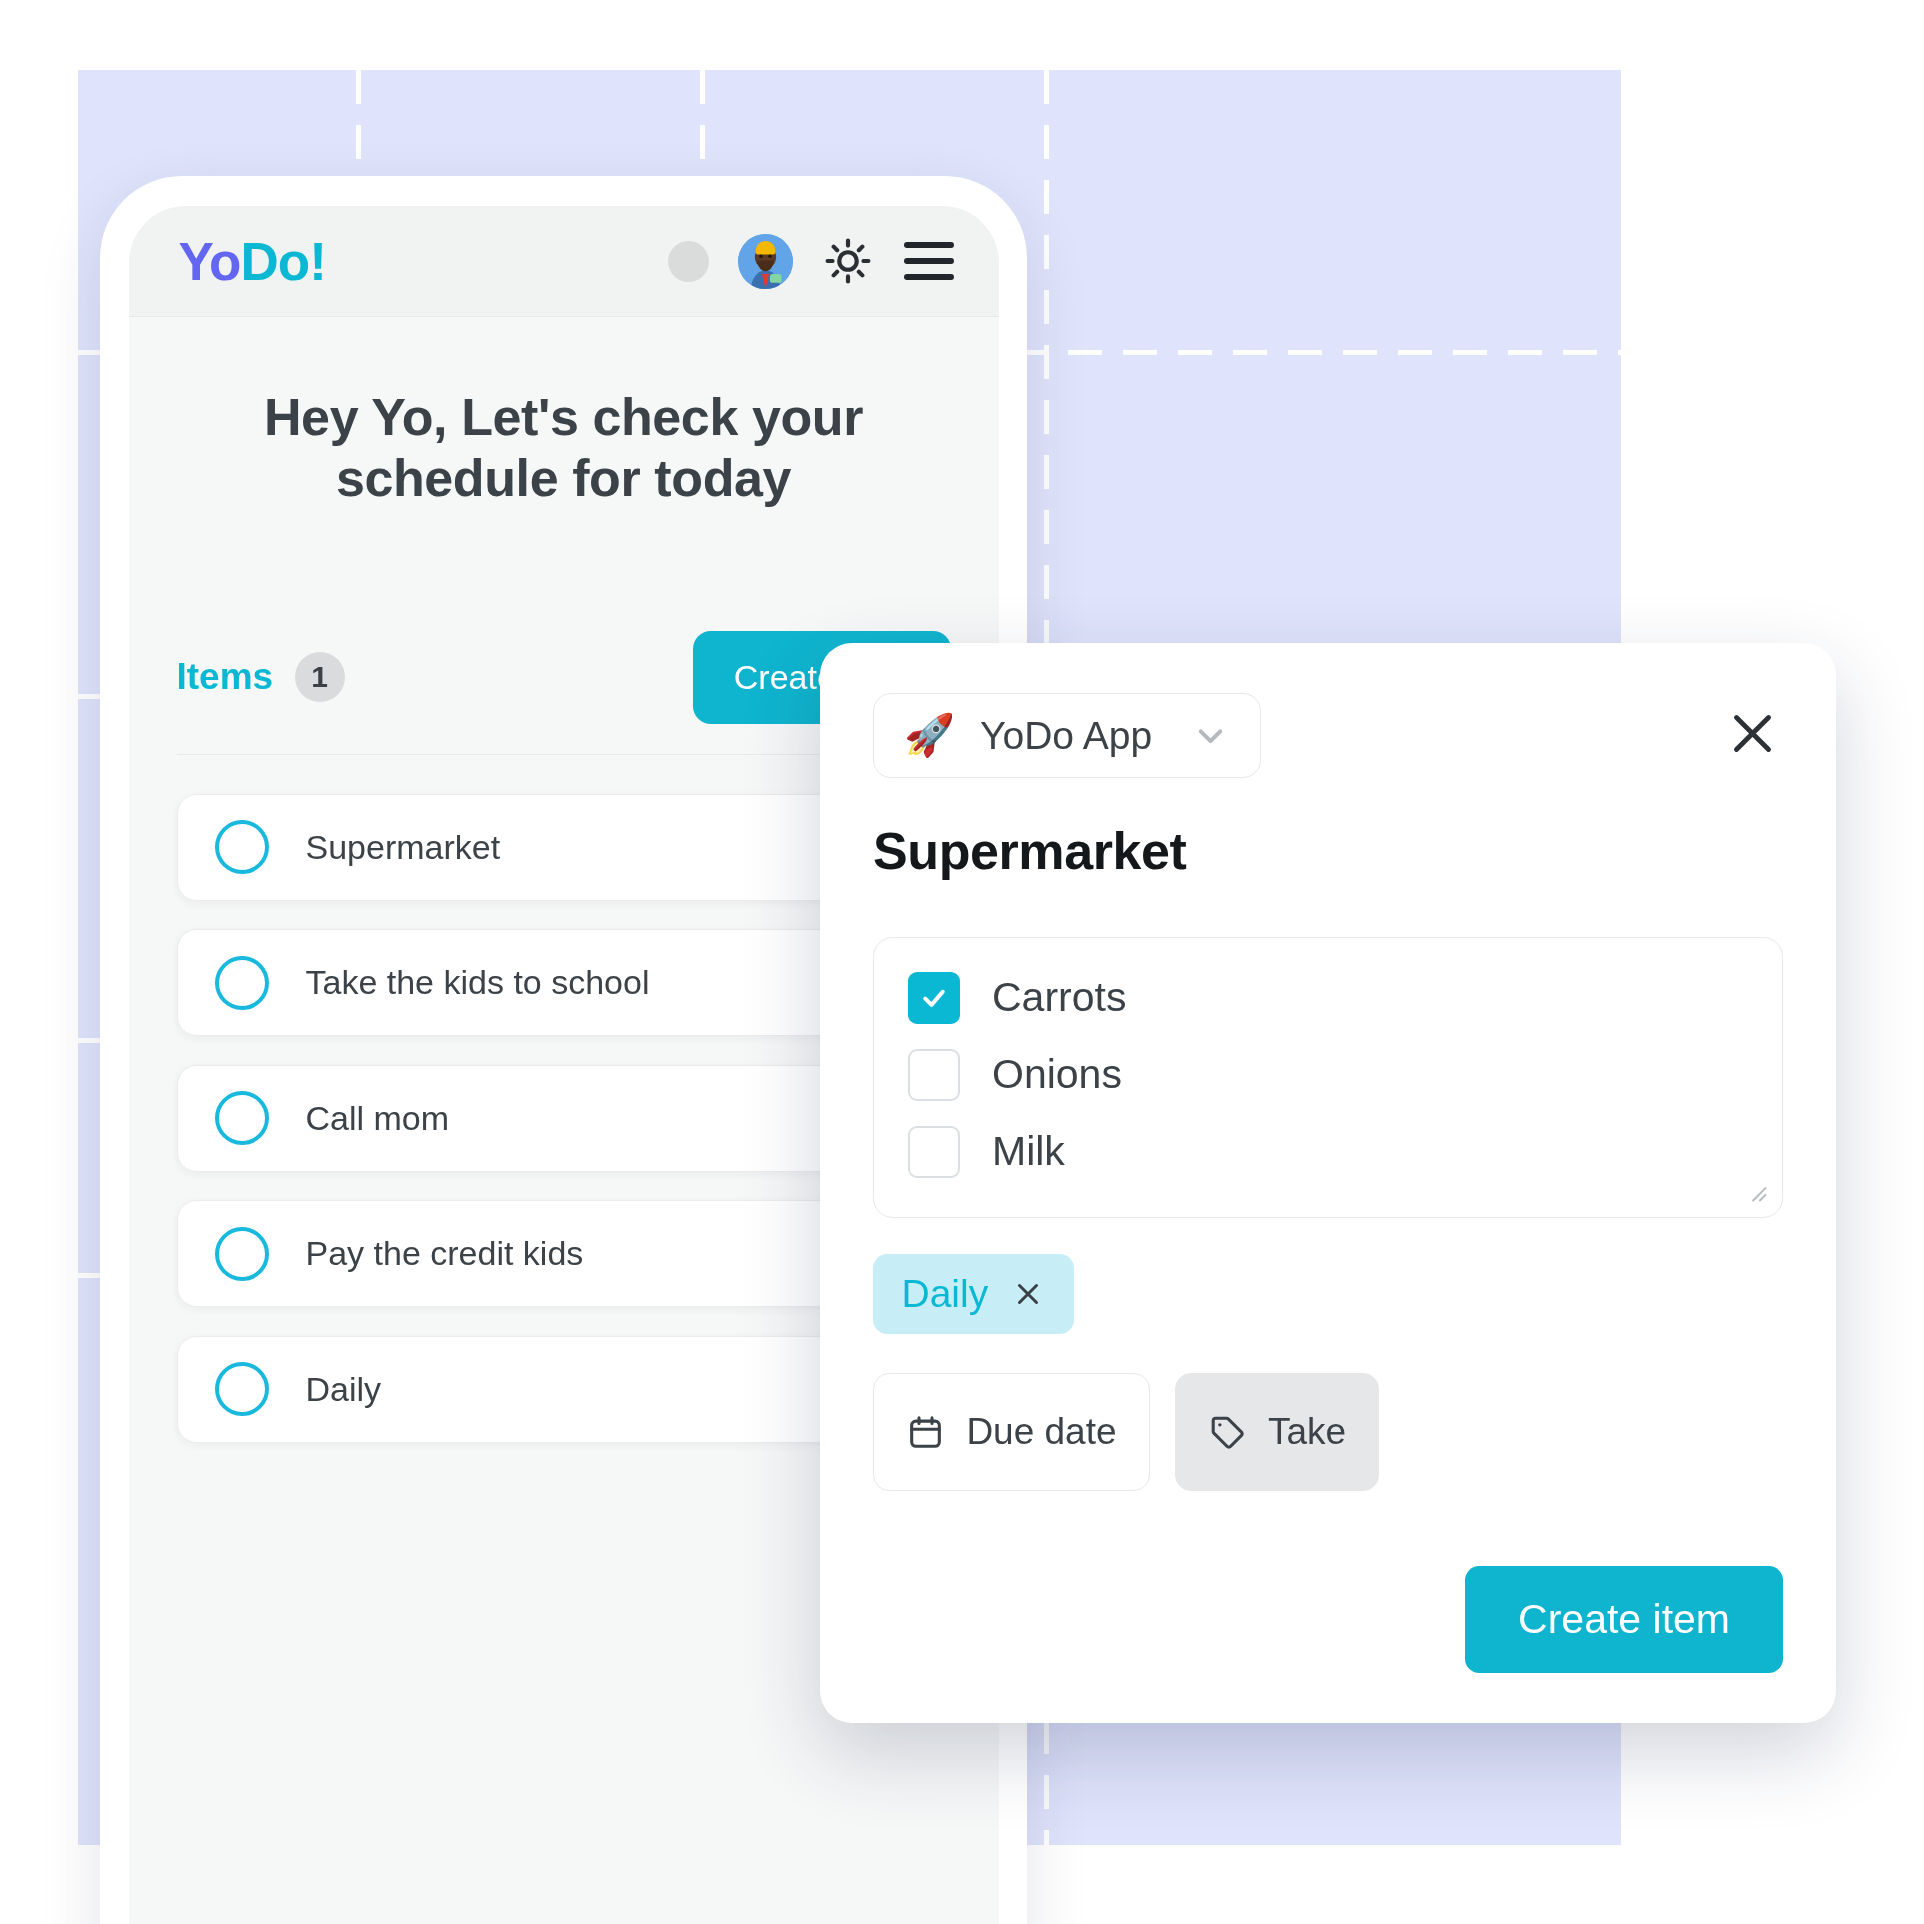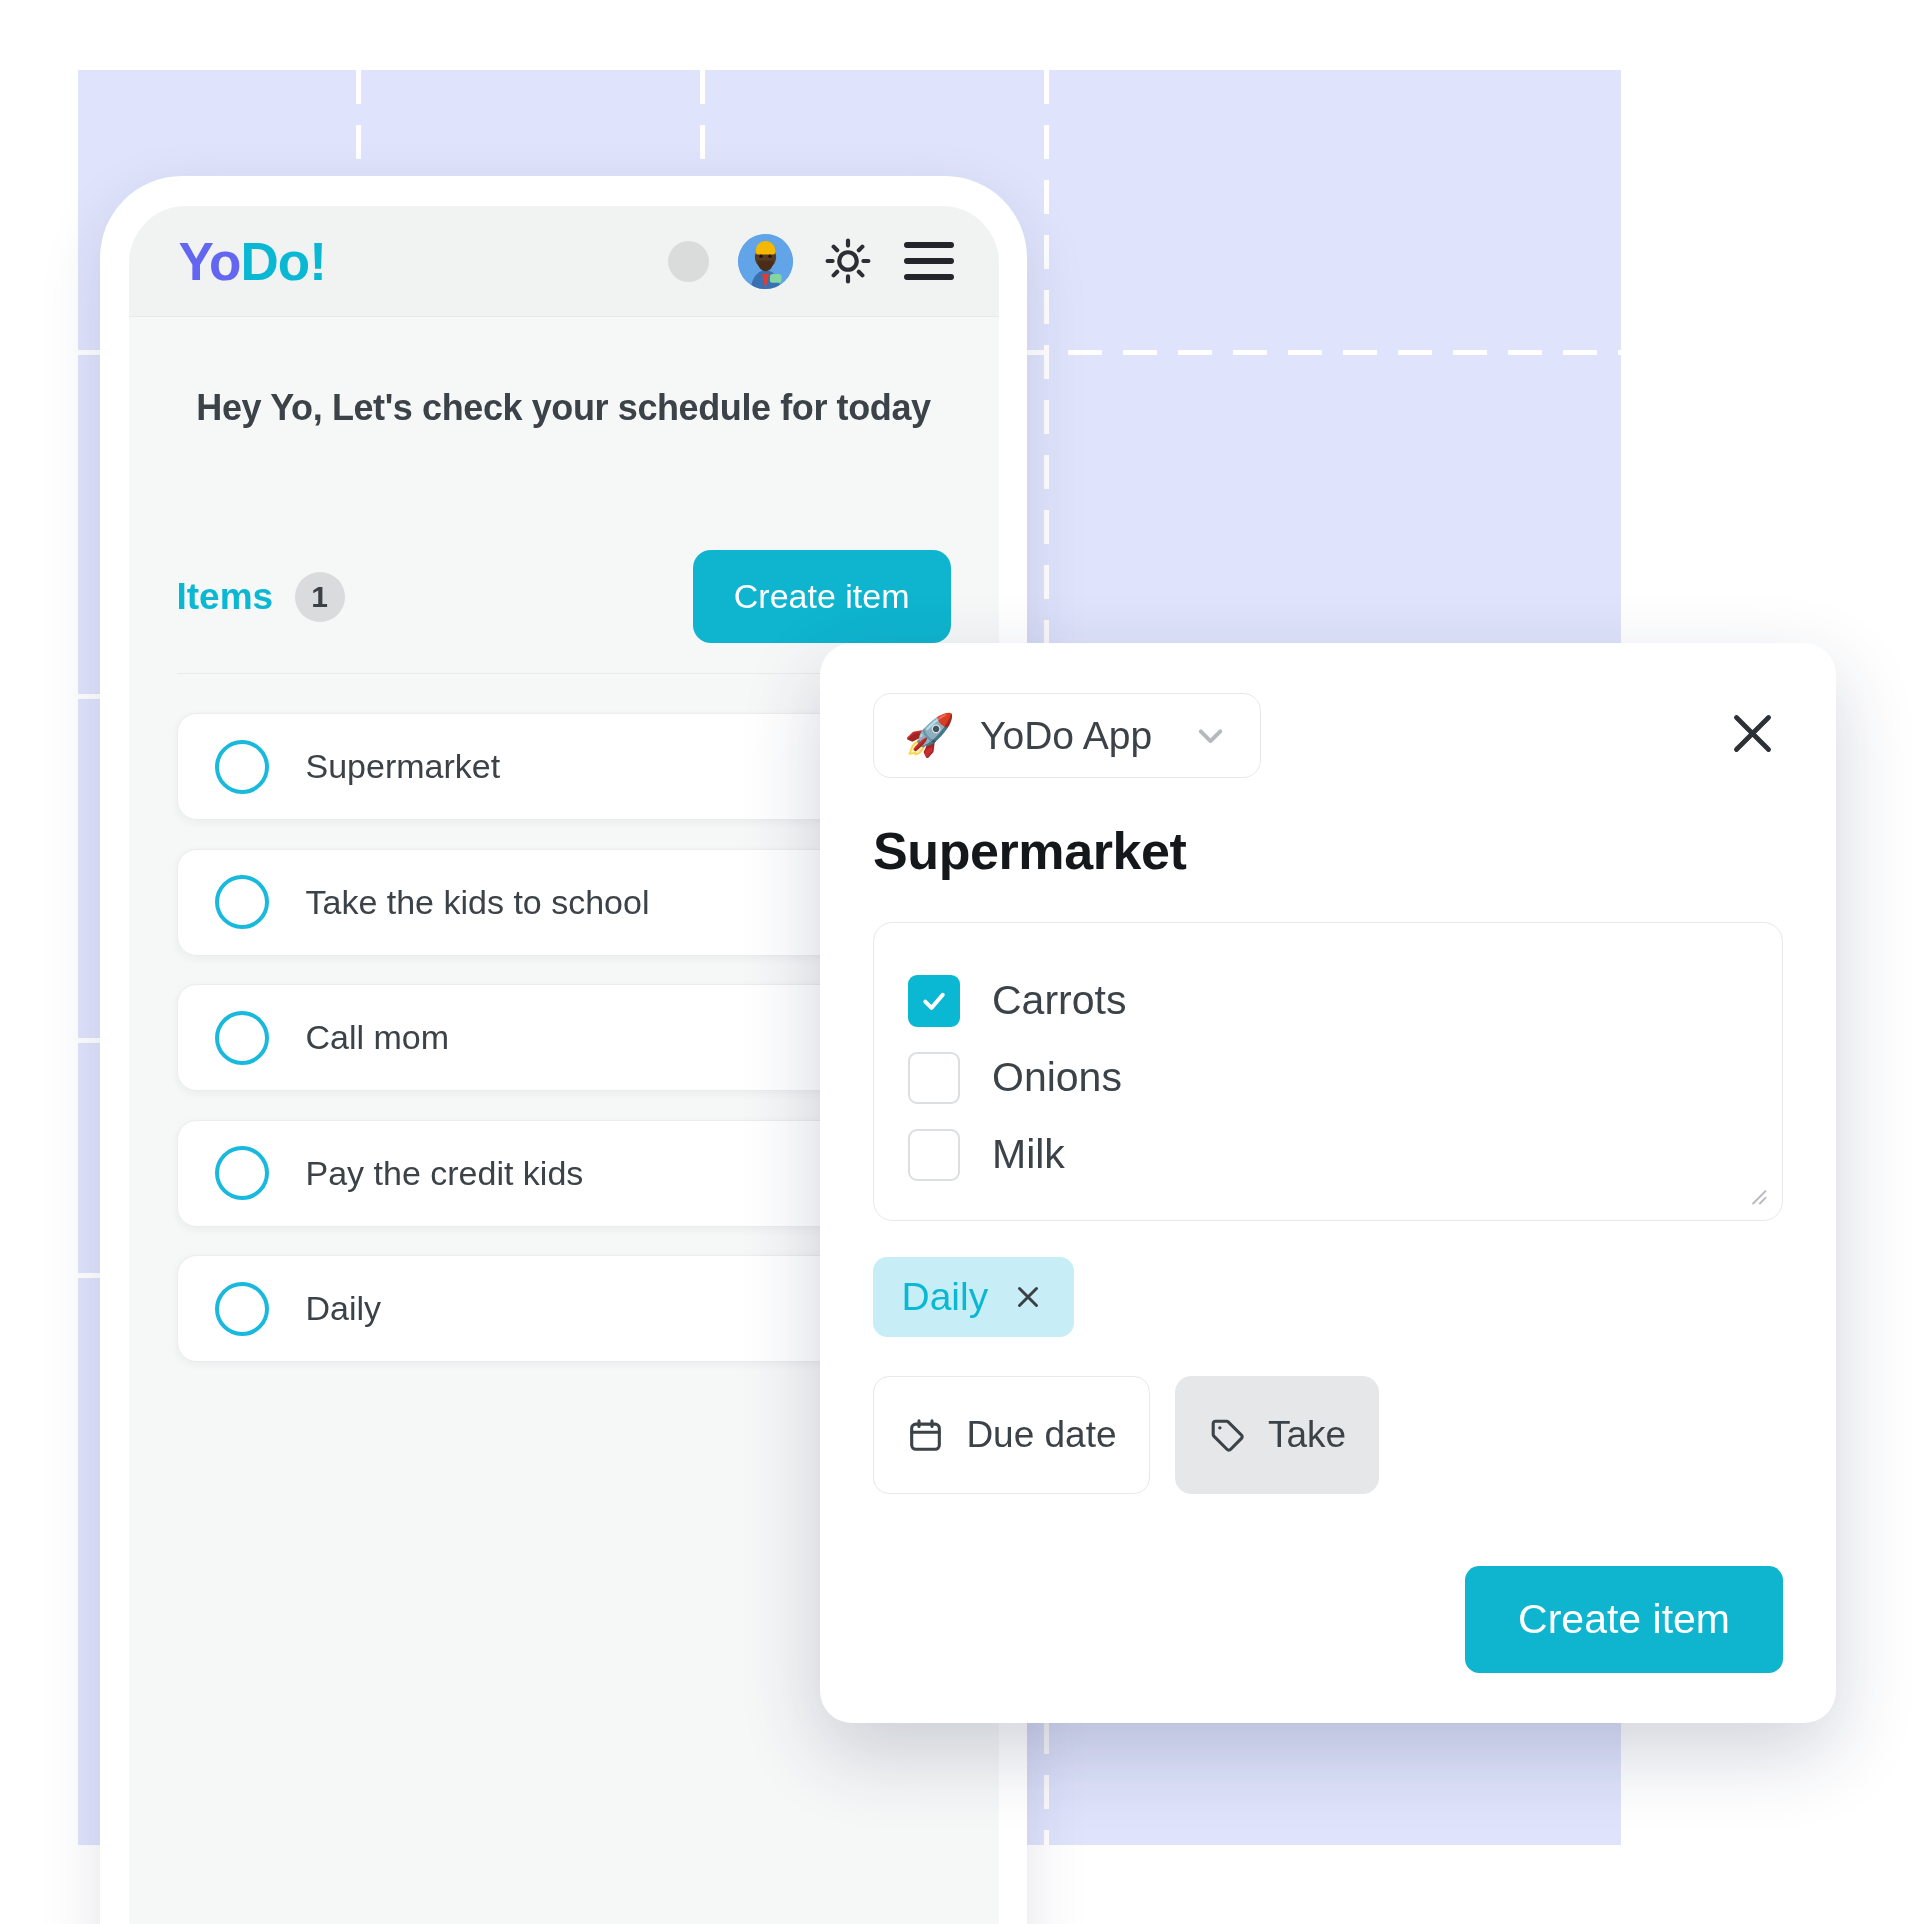--- a/index.html
+++ b/index.html
@@ -90,21 +90,21 @@
   }
   #hamburger span{
     display:block;height:6.2px;width:100%;
     background:#22262a;border-radius:3.6px;
   }
 
   
   #phone-body{padding:0 48px;}
   #greeting{
     margin:70px 0 0 0;
-    font-size:36px; font-weight:bold; line-height:1.18;
+    font-size:52px; font-weight:bold; line-height:1.18;
     color:#3b4248; text-align:center;
     letter-spacing:-0.4px;
   }
   #items-row{
     display:flex;align-items:center;
     margin-top:121px;
     padding-bottom:30px;
     border-bottom:0.9px solid #e8eaea;
   }
   #items-label{
@@ -182,24 +182,24 @@
     margin-left:auto;color:#2c3136;
     display:flex;align-items:center;justify-content:center;
     width:62px;height:62px;margin-top:9px;
   }
   #modal-title{
     margin:43px 0 0 0;
     font-size:52px;font-weight:bold;color:#15181b;
     letter-spacing:-0.4px;
   }
   #checklist-box{
-    margin-top:41px;
+    margin-top:56px;
     border:1.8px solid #e7e8ea;
     border-radius:19.6px;
-    padding:39px 34px 27px 34px;
+    padding:21px 34px 27px 34px;
     position:relative;
   }
   .check-row{display:flex;align-items:center;height:77px;}
   .checkbox{
     width:48px;height:48px;border-radius:9px;
     border:2.7px solid #dcdfe1;background:#fff;
     flex:none;
     display:flex;align-items:center;justify-content:center;
   }
   .checkbox.checked{background:#0bb8d4;border-color:#0bb8d4;}

